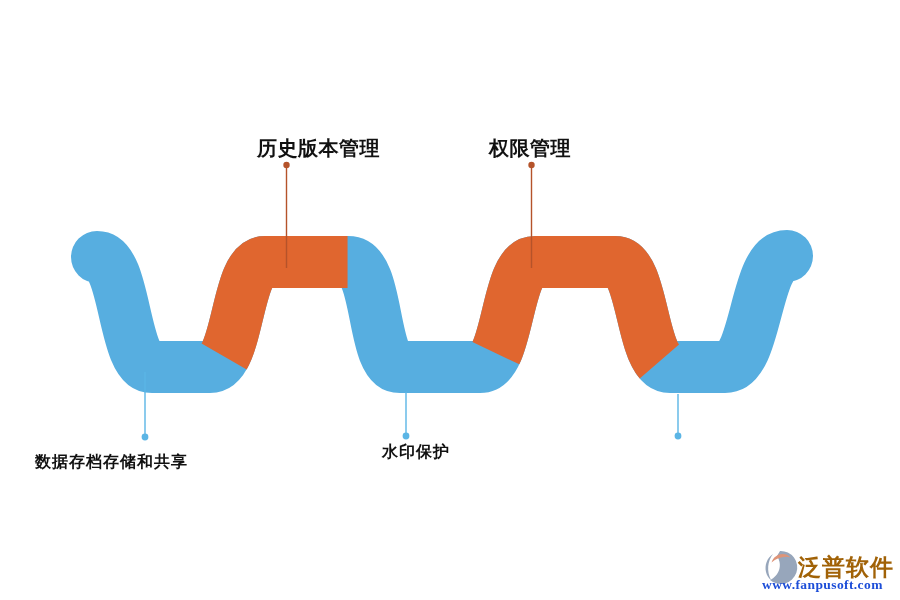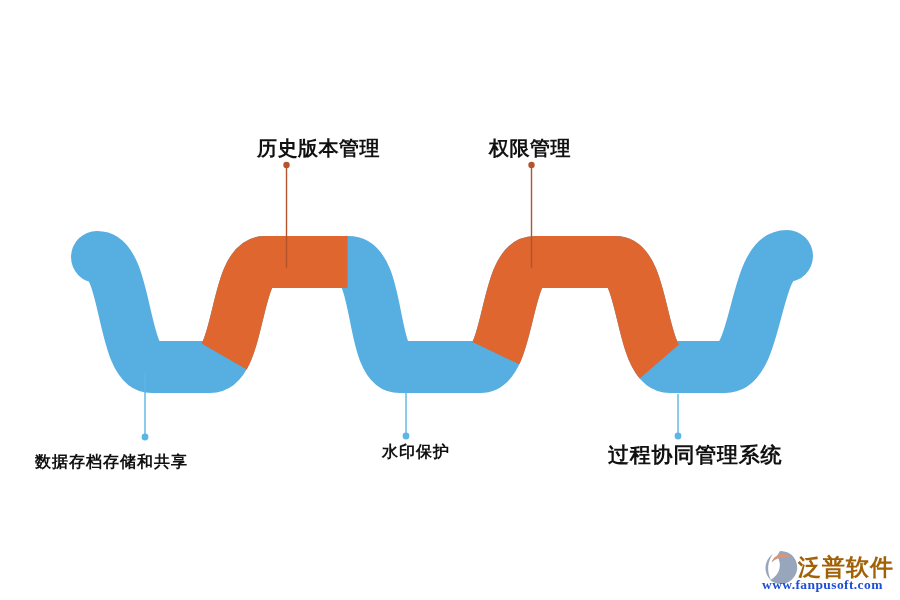--- a/index.html
+++ b/index.html
@@ -70,18 +70,17 @@
   </svg>
 
   <div class="lbl lbl-sm" style="left:217px;top:137px;margin-left:40px;">历史版本管理</div>
 
   <div class="lbl lbl-sm" style="left:489px;top:137px;text-align:right;">权限管理</div>
 
   <div class="lbl lbl-lg" style="left:35px;top:453px;">数据存档存储和共享</div>
 
   <div class="lbl lbl-lg" style="left:382px;top:443px;">水印保护</div>
 
-  <div class="lbl lbl-md" style="left:608px;top:443px;">过程协同管理系统</div>
 
   <div class="logo-text">泛普软件</div>
   <div class="logo-url">www.fanpusoft.com</div>
 
 </div>
 
 </body></html>

